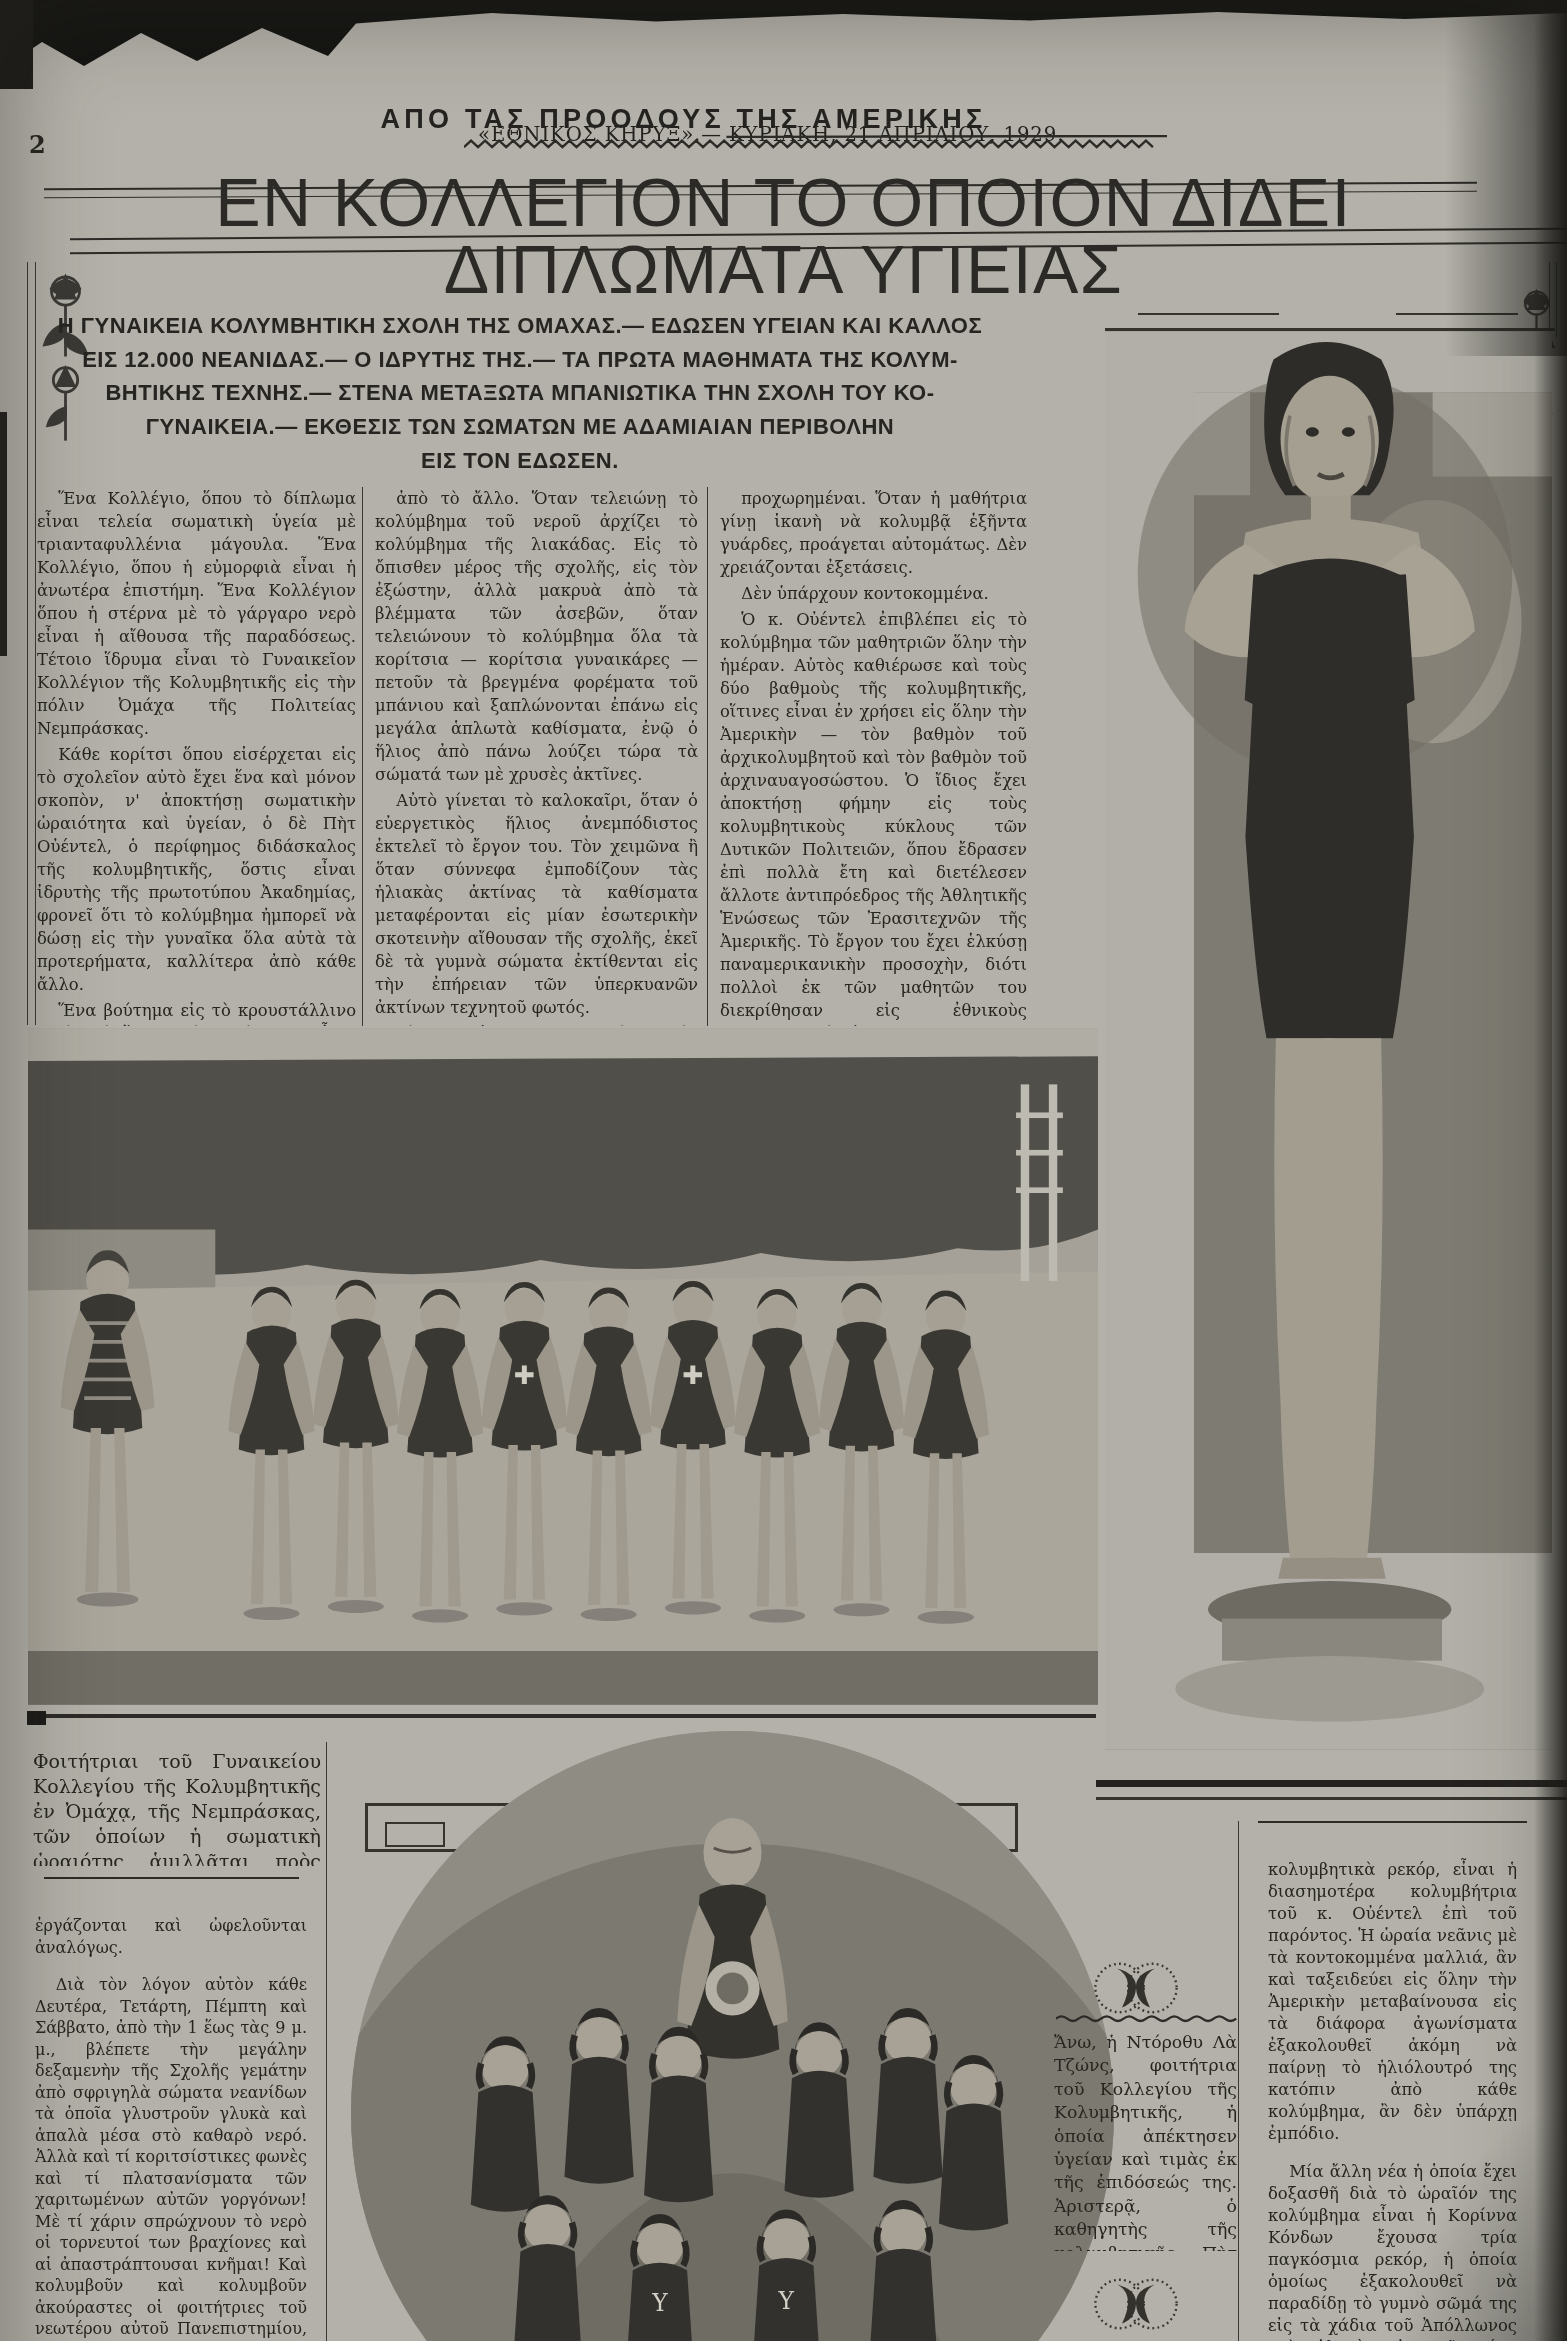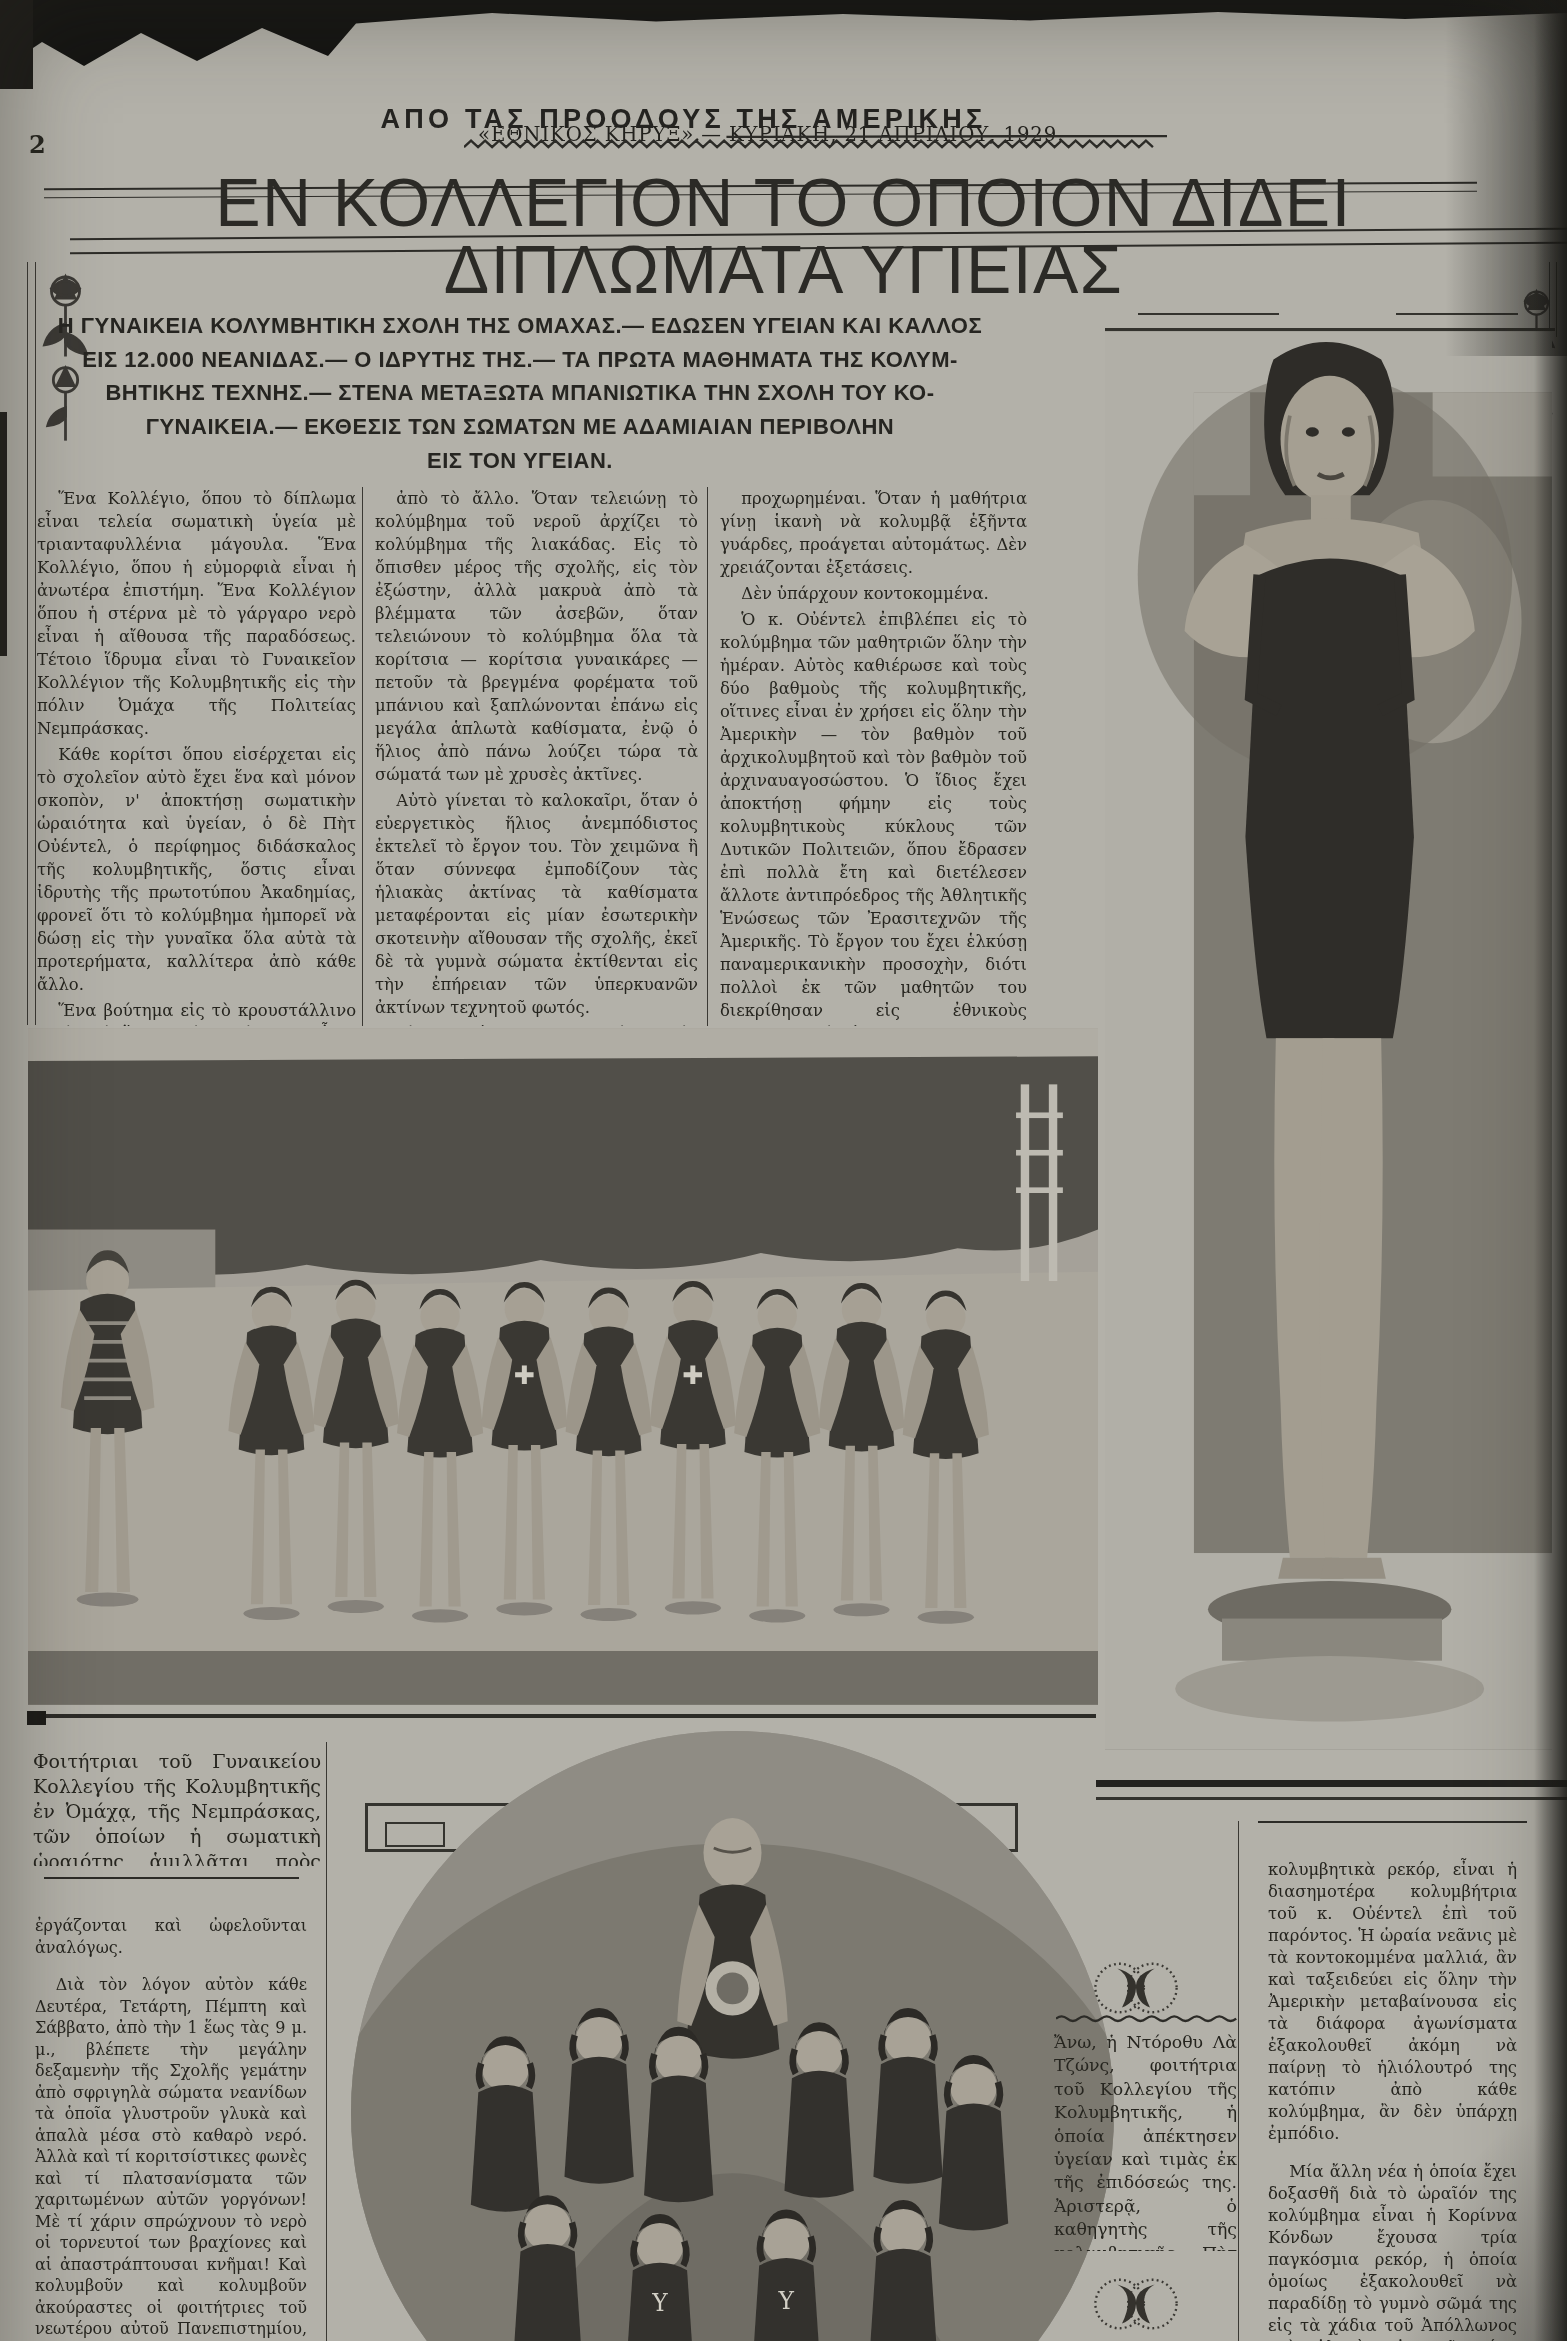--- a/index.html
+++ b/index.html
@@ -94,21 +94,21 @@
     <line x1="560" y1="4" x2="1500" y2="2" stroke="#2c2b27" stroke-width="5"></line>
   </svg>
 
   <div class="abs headline" style="left:0;top:230px;width:1567px;text-align:center;">ΔΙΠΛΩΜΑΤΑ ΥΓΙΕΙΑΣ</div>
   <div class="abs headline" style="left:0;top:163px;width:1567px;text-align:center;">ΕΝ ΚΟΛΛΕΓΙΟΝ ΤΟ ΟΠΟΙΟΝ ΔΙΔΕΙ</div>
 
   <div class="abs subhead" style="left:14px;top:313px;width:1012px;text-align:center;">Η ΓΥΝΑΙΚΕΙΑ ΚΟΛΥΜΒΗΤΙΚΗ ΣΧΟΛΗ ΤΗΣ ΟΜΑΧΑΣ.— ΕΔΩΣΕΝ ΥΓΕΙΑΝ ΚΑΙ ΚΑΛΛΟΣ</div>
   <div class="abs subhead" style="left:14px;top:347px;width:1012px;text-align:center;">ΕΙΣ 12.000 ΝΕΑΝΙΔΑΣ.— Ο ΙΔΡΥΤΗΣ ΤΗΣ.— ΤΑ ΠΡΩΤΑ ΜΑΘΗΜΑΤΑ ΤΗΣ ΚΟΛΥΜ-</div>
   <div class="abs subhead" style="left:14px;top:380px;width:1012px;text-align:center;">ΒΗΤΙΚΗΣ ΤΕΧΝΗΣ.— ΣΤΕΝΑ ΜΕΤΑΞΩΤΑ ΜΠΑΝΙΩΤΙΚΑ ΤΗΝ ΣΧΟΛΗ ΤΟΥ ΚΟ-</div>
   <div class="abs subhead" style="left:14px;top:414px;width:1012px;text-align:center;">ΓΥΝΑΙΚΕΙΑ.— ΕΚΘΕΣΙΣ ΤΩΝ ΣΩΜΑΤΩΝ ΜΕ ΑΔΑΜΙΑΙΑΝ ΠΕΡΙΒΟΛΗΝ</div>
-  <div class="abs subhead" style="left:14px;top:448px;width:1012px;text-align:center;">ΕΙΣ ΤΟΝ ΥΓΕΙΑΝ.</div>
+  <div class="abs subhead" style="left:14px;top:448px;width:1012px;text-align:center;">ΕΙΣ ΤΟΝ ΕΔΩΣΕΝ.</div>
 
   <div class="abs bodycol" style="left:37px;top:487px;width:319px;height:539px;">
     <p>Ἕνα Κολλέγιο, ὅπου τὸ δίπλωμα εἶναι τελεία σωματικὴ ὑγεία μὲ τριανταφυλλένια μάγουλα. Ἕνα Κολλέγιο, ὅπου ἡ εὐμορφιὰ εἶναι ἡ ἀνωτέρα ἐπιστήμη. Ἕνα Κολλέγιον ὅπου ἡ στέρνα μὲ τὸ γάργαρο νερὸ εἶναι ἡ αἴθουσα τῆς παραδόσεως. Τέτοιο ἵδρυμα εἶναι τὸ Γυναικεῖον Κολλέγιον τῆς Κολυμβητικῆς εἰς τὴν πόλιν Ὀμάχα τῆς Πολιτείας Νεμπράσκας.</p>
     <p>Κάθε κορίτσι ὅπου εἰσέρχεται εἰς τὸ σχολεῖον αὐτὸ ἔχει ἕνα καὶ μόνον σκοπὸν, ν' ἀποκτήσῃ σωματικὴν ὡραιότητα καὶ ὑγείαν, ὁ δὲ Πὴτ Οὐέντελ, ὁ περίφημος διδάσκαλος τῆς κολυμβητικῆς, ὅστις εἶναι ἰδρυτὴς τῆς πρωτοτύπου Ἀκαδημίας, φρονεῖ ὅτι τὸ κολύμβημα ἠμπορεῖ νὰ δώσῃ εἰς τὴν γυναῖκα ὅλα αὐτὰ τὰ προτερήματα, καλλίτερα ἀπὸ κάθε ἄλλο.</p>
     <p>Ἕνα βούτημα εἰς τὸ κρουστάλλινο νερὸ καὶ ἕνα καλὸ κολύμβημα εἶναι τὸ καλλίτερο τονωτικὸ τοῦ γυναικείου σώματος. Ὅλα τὰ μέλη</p>
   </div>
   <div class="abs vrule" style="left:362px;top:487px;height:539px;"></div>
   <div class="abs bodycol" style="left:375px;top:487px;width:323px;height:539px;">
     <p>ἀπὸ τὸ ἄλλο. Ὅταν τελειώνῃ τὸ κολύμβημα τοῦ νεροῦ ἀρχίζει τὸ κολύμβημα τῆς λιακάδας. Εἰς τὸ ὄπισθεν μέρος τῆς σχολῆς, εἰς τὸν ἐξώστην, ἀλλὰ μακρυὰ ἀπὸ τὰ βλέμματα τῶν ἀσεβῶν, ὅταν τελειώνουν τὸ κολύμβημα ὅλα τὰ κορίτσια — κορίτσια γυναικάρες — πετοῦν τὰ βρεγμένα φορέματα τοῦ μπάνιου καὶ ξαπλώνονται ἐπάνω εἰς μεγάλα ἁπλωτὰ καθίσματα, ἐνῷ ὁ ἥλιος ἀπὸ πάνω λούζει τώρα τὰ σώματά των μὲ χρυσὲς ἀκτῖνες.</p>
     <p>Αὐτὸ γίνεται τὸ καλοκαῖρι, ὅταν ὁ εὐεργετικὸς ἥλιος ἀνεμπόδιστος ἐκτελεῖ τὸ ἔργον του. Τὸν χειμῶνα ἢ ὅταν σύννεφα ἐμποδίζουν τὰς ἡλιακὰς ἀκτίνας τὰ καθίσματα μεταφέρονται εἰς μίαν ἐσωτερικὴν σκοτεινὴν αἴθουσαν τῆς σχολῆς, ἐκεῖ δὲ τὰ γυμνὰ σώματα ἐκτίθενται εἰς τὴν ἐπήρειαν τῶν ὑπερκυανῶν ἀκτίνων τεχνητοῦ φωτός.</p>

